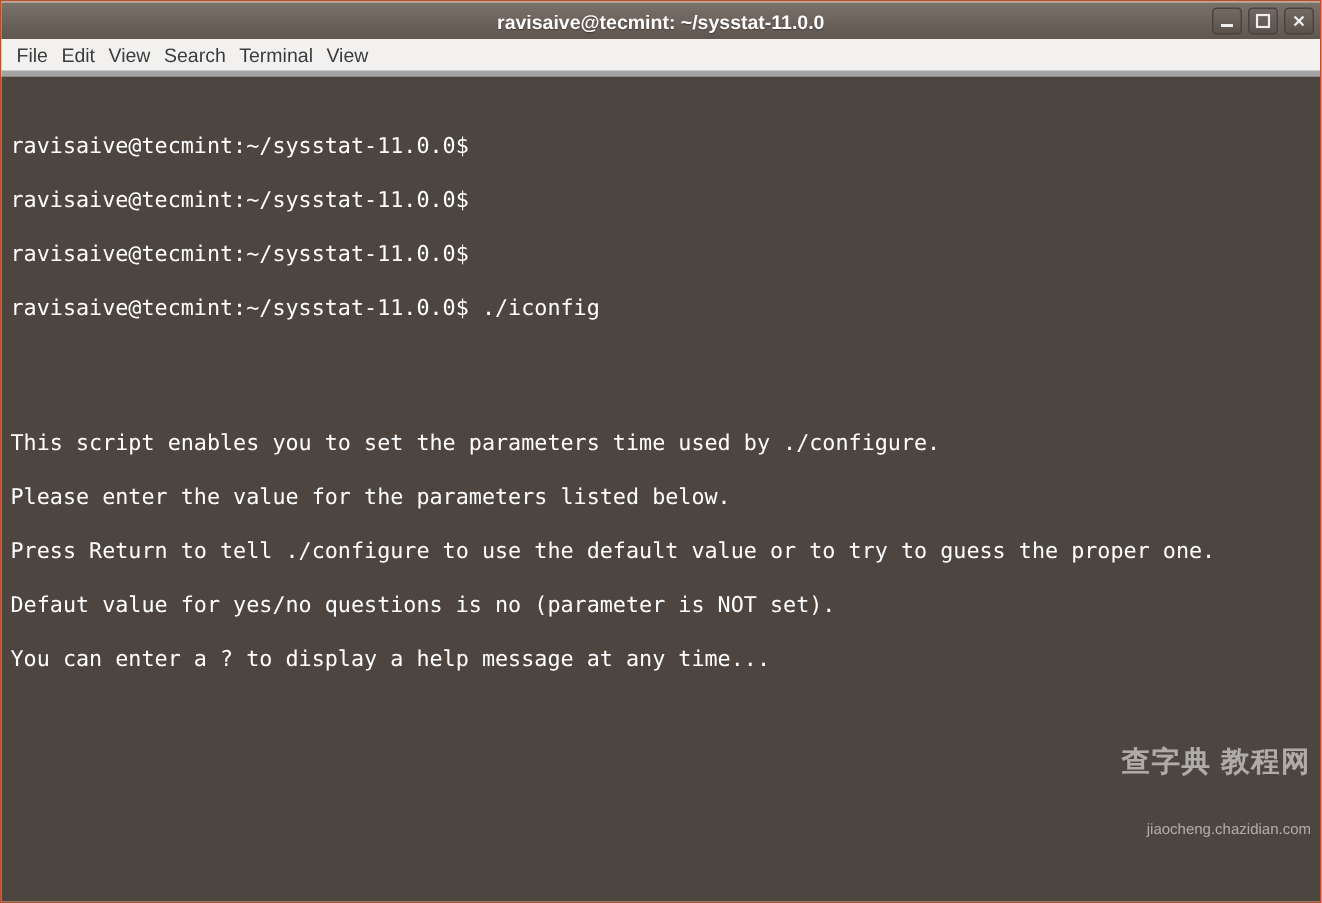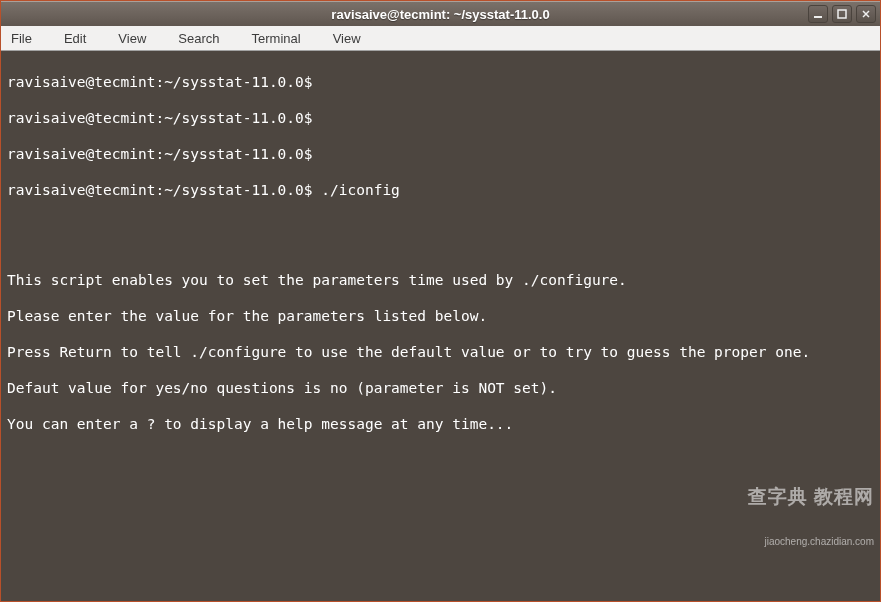--- a/index.html
+++ b/index.html
@@ -59,53 +59,53 @@
     .win-btn svg {
       width: 10px;
       height: 10px;
     }
     .menubar {
       background: #f2f1f0;
       height: 25px;
       display: flex;
       align-items: center;
       padding: 0 10px;
-      gap: 32px;
-      border-bottom: 1px solid #a3a3a3;
+      gap: 9px;
+      border-bottom: 4px solid #a3a3a3;
     }
     .menu-item {
       font-size: 13px;
       color: #3c3c3c;
       cursor: pointer;
     }
     .terminal {
       background: #4d4640;
       height: calc(100% - 50px);
-      padding: 4px 6px;
+      padding: 20px 6px;
       font-family: "DejaVu Sans Mono", "Consolas", monospace;
       font-size: 14.5px;
       line-height: 18px;
       color: #ffffff;
       white-space: pre;
       overflow: hidden;
       position: relative;
     }
     .terminal .line {
       white-space: pre;
     }
     .cursor {
       display: inline-block;
       width: 9px;
       height: 16px;
       background: #ffffff;
       vertical-align: text-bottom;
     }
     .watermark {
       position: absolute;
-      bottom: 22px;
+      bottom: 10px;
       right: 6px;
       color: rgba(255,255,255,0.55);
       font-size: 13px;
       font-family: sans-serif;
       text-align: right;
       line-height: 15px;
       pointer-events: none;
     }
     .watermark .big {
       font-size: 19px;

